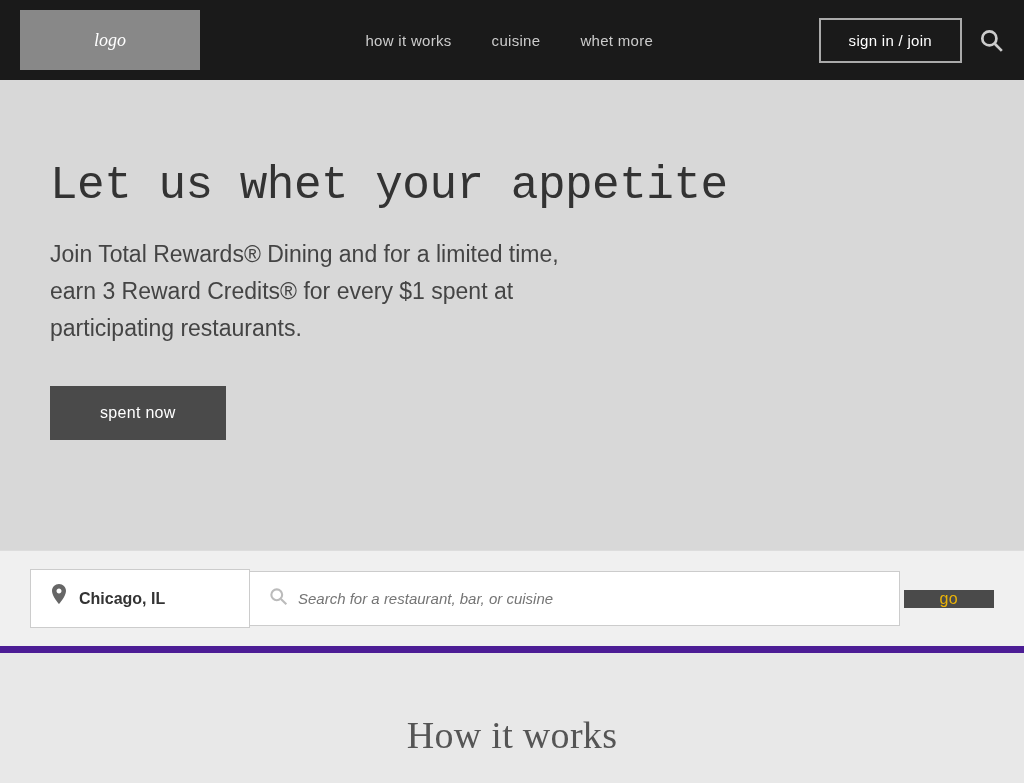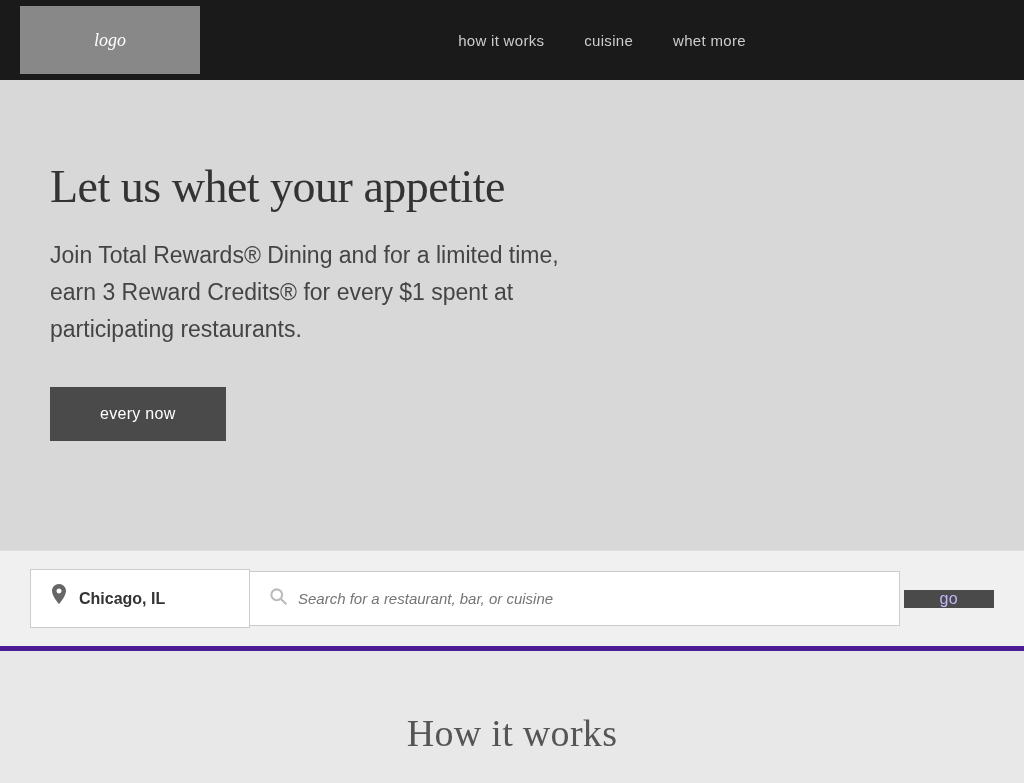--- a/index.html
+++ b/index.html
@@ -21,21 +21,21 @@
       height: 80px;
       display: flex;
       align-items: center;
       padding: 0 20px;
       justify-content: space-between;
     }
 
     .logo-box {
       background: #888;
       width: 180px;
-      height: 68px;
+      height: 60px;
       display: flex;
       align-items: center;
       justify-content: center;
     }
 
     .logo-text {
       color: #fff;
       font-size: 18px;
       font-style: italic;
       font-family: Georgia, serif;
@@ -89,21 +89,21 @@
     .hero {
       background: #d8d8d8;
       padding: 80px 50px 100px 50px;
       min-height: 470px;
     }
 
     .hero-title {
       font-size: 46px;
       font-weight: normal;
       color: #333;
-      font-family: Liberation Serif, serif;
+      font-family: Liberation Mono, monospace;
       margin-bottom: 24px;
       letter-spacing: -0.5px;
     }
 
     .hero-subtitle {
       font-size: 23px;
       color: #444;
       font-family: Arial, Helvetica, sans-serif;
       line-height: 1.6;
       max-width: 560px;
@@ -122,21 +122,21 @@
     }
 
     
     .search-bar-section {
       background: #f0f0f0;
       padding: 18px 30px;
       display: flex;
       align-items: center;
       gap: 0;
       border-top: 1px solid #ddd;
-      border-bottom: 5px solid #4c1d95;
+      border-bottom: 7px solid #4c1d95;
     }
 
     .location-box {
       display: flex;
       align-items: center;
       background: #fff;
       border: 1px solid #ccc;
       padding: 14px 18px;
       min-width: 220px;
       gap: 10px;
@@ -176,21 +176,21 @@
       font-size: 15px;
       font-family: Arial, Helvetica, sans-serif;
       color: #0369a1;
       font-style: italic;
       width: 100%;
       background: transparent;
     }
 
     .go-btn {
       background: #4a4a4a;
-      color: #c4b5fd;
+      color: #eab308;
       border: none;
       padding: 0 36px;
       font-size: 16px;
       font-family: Arial, Helvetica, sans-serif;
       cursor: pointer;
       letter-spacing: 0.3px;
       margin-left: 4px;
     }
 
     
@@ -221,26 +221,35 @@
   <div class="logo-box">
     <span class="logo-text">logo</span>
   </div>
 
   <nav>
     <a class="nav-link">how it works</a>
     <a class="nav-link">cuisine</a>
     <a class="nav-link">whet more</a>
   </nav>
 
+  <div class="header-right">
+    <button class="sign-in-btn">sign in / join</button>
+    <button class="search-icon-btn">
+      <svg class="search-svg" viewBox="0 0 24 24" fill="none" stroke="#ccc" stroke-width="2.5">
+        <circle cx="10.5" cy="10.5" r="6.5"></circle>
+        <line x1="15.5" y1="15.5" x2="22" y2="22"></line>
+      </svg>
+    </button>
+  </div>
 </header>
 
 <section class="hero">
   <h1 class="hero-title">Let us whet your appetite</h1>
   <p class="hero-subtitle">Join Total Rewards® Dining and for a limited time, earn 3 Reward Credits® for every $1 spent at participating restaurants.</p>
-  <button class="join-now-btn">every now</button>
+  <button class="join-now-btn">spent now</button>
 </section>
 
 <div class="search-bar-section">
   <div class="location-box">
     <span class="location-pin-icon">
       <svg width="20" height="24" viewBox="0 0 20 24" fill="#666">
         <path d="M10 0C6.13 0 3 3.13 3 7c0 5.25 7 13 7 13s7-7.75 7-13c0-3.87-3.13-7-7-7zm0 9.5C8.62 9.5 7.5 8.38 7.5 7S8.62 4.5 10 4.5 12.5 5.62 12.5 7 11.38 9.5 10 9.5z"></path>
       </svg>
     </span>
     <span class="location-text">Chicago, IL</span>

